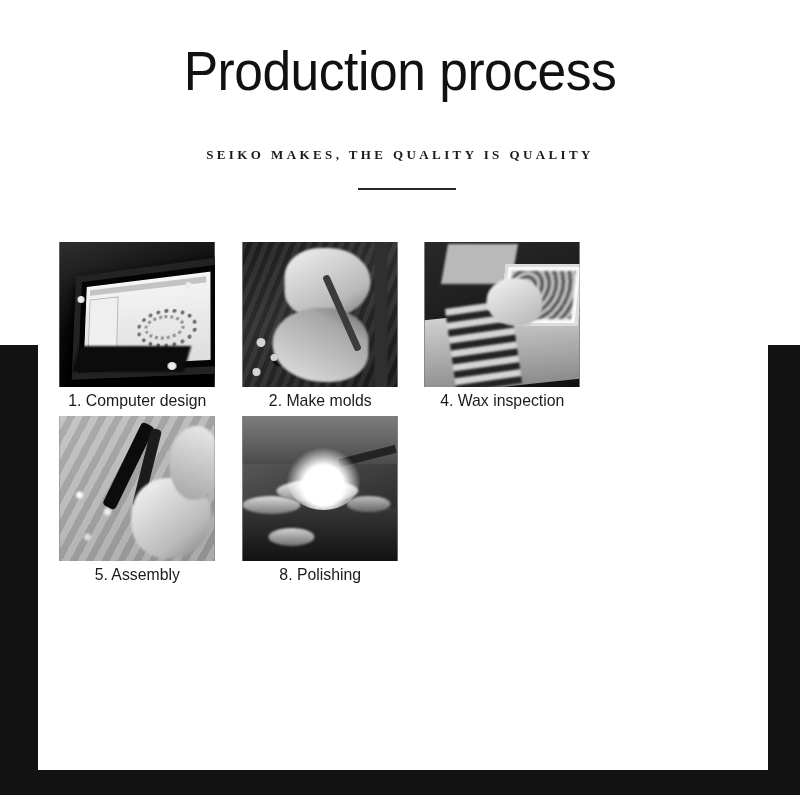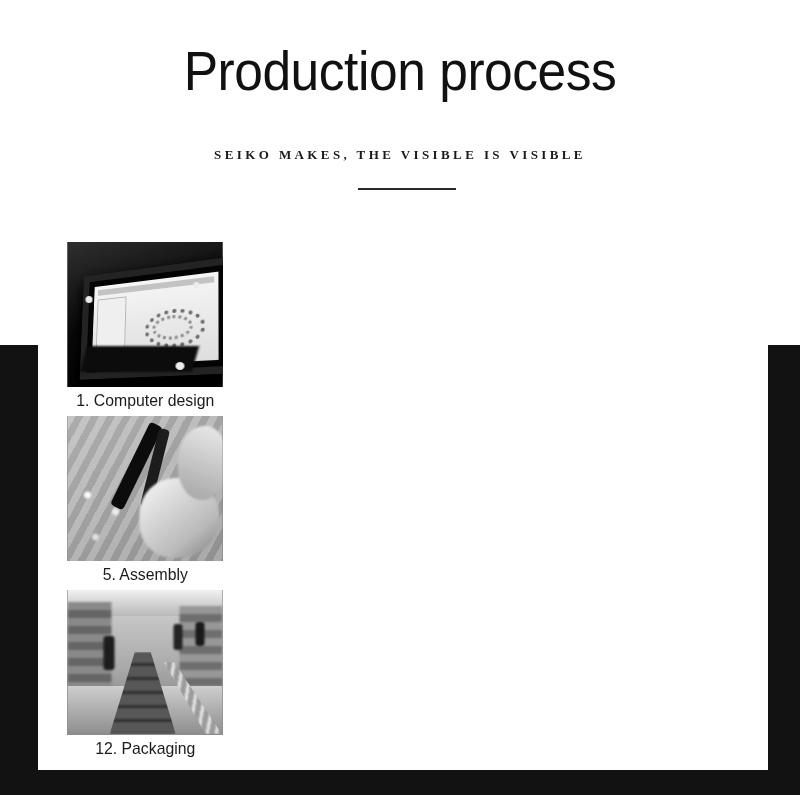--- a/index.html
+++ b/index.html
@@ -83,21 +83,21 @@
     position: absolute;
     left: 38px;
     top: 232px;
     width: 730px;
     height: 538px;
     background: #ffffff;
   }
 
   .grid {
     position: absolute;
-    left: 16px;
+    left: 8px;
     top: 0;
     width: 730px;
     height: 538px;
   }
 
   .row {
     position: absolute;
     left: 0;
     width: 730px;
     height: 174px;
@@ -351,21 +351,21 @@
   .s12 .fig2  { left: 106px; top: 34px; width: 9px; height: 26px; background: #2c2e30; border-radius: 3px; }
   .s12 .fig3  { left: 128px; top: 32px; width: 9px; height: 24px; background: #232527; border-radius: 3px; }
 </style>
 </head>
 <body>
 
 <div class="page">
 
   <div class="header">
     <div class="page-title">Production process</div>
-    <div class="page-subtitle">SEIKO MAKES, THE VISIBLE IS VISIBLE</div>
+    <div class="page-subtitle">SEIKO MAKES, THE QUALITY IS QUALITY</div>
     <div class="title-rule"></div>
   </div>
 
   <div class="frame-bar left"></div>
   <div class="frame-bar right"></div>
   <div class="frame-bar bottom"></div>
 
   <div class="grid-panel">
     <div class="grid">
 
@@ -384,22 +384,52 @@
               </div>
               <div class="lay kbd blur-s"></div>
               <div class="lay spark" style="left:18px;top:54px;width:7px;height:7px;"></div>
               <div class="lay spark" style="left:126px;top:40px;width:6px;height:6px;"></div>
               <div class="lay spark" style="left:108px;top:120px;width:9px;height:8px;"></div>
             </div>
           </div>
           <div class="caption">1. Computer design</div>
         </div>
 
-
-
+        <div class="cell">
+          <div class="thumb">
+            <div class="scene s2">
+              <div class="lay bench"></div>
+              <div class="lay rod"></div>
+              <div class="lay tool"></div>
+              <div class="lay hand1 blur-s"></div>
+              <div class="lay hand2 blur-s"></div>
+              <div class="lay tool2"></div>
+              <div class="lay chips" style="left:14px;top:96px;width:9px;height:9px;"></div>
+              <div class="lay chips" style="left:28px;top:112px;width:7px;height:7px;"></div>
+              <div class="lay chips" style="left:10px;top:126px;width:8px;height:8px;"></div>
+            </div>
+          </div>
+          <div class="caption">2. Make molds</div>
+        </div>
+
+
+        <div class="cell">
+          <div class="thumb">
+            <div class="scene s4">
+              <div class="lay tabletop"></div>
+              <div class="lay plate blur-s"></div>
+              <div class="lay tray">
+                  <div class="lay trayfill blur-s"></div>
+                </div>
+              <div class="lay sleeve blur-s"></div>
+              <div class="lay hand blur-s"></div>
+            </div>
+          </div>
+          <div class="caption">4. Wax inspection</div>
+        </div>
 
       </div>
 
       <div class="row r2">
 
         <div class="cell">
           <div class="thumb">
             <div class="scene s5">
               <div class="lay cloth"></div>
               <div class="lay chain blur-s"></div>
@@ -407,43 +437,42 @@
               <div class="lay pliers2"></div>
               <div class="lay hand1 blur-s"></div>
               <div class="lay hand2 blur-s"></div>
             </div>
           </div>
           <div class="caption">5. Assembly</div>
         </div>
 
 
 
-
-      </div>
-
-      <div class="row r3">
-
-
-
-
         <div class="cell">
           <div class="thumb">
-            <div class="scene s12">
-              <div class="lay ceil"></div>
-              <div class="lay wallL blur-s"></div>
-              <div class="lay wallR blur-s"></div>
-              <div class="lay floor"></div>
-              <div class="lay rail blur-s"></div>
-              <div class="lay bins blur-s"></div>
-              <div class="lay fig1 blur-s"></div>
-              <div class="lay fig2 blur-s"></div>
-              <div class="lay fig3 blur-s"></div>
+            <div class="scene s8">
+              <div class="lay wall"></div>
+              <div class="lay bench"></div>
+              <div class="lay arm"></div>
+              <div class="lay pan2 blur-s"></div>
+              <div class="lay pan3 blur-s"></div>
+              <div class="lay pan1 blur-s"></div>
+              <div class="lay pan4 blur-s"></div>
+              <div class="lay glow"></div>
             </div>
           </div>
-          <div class="caption">12. Packaging</div>
+          <div class="caption">8. Polishing</div>
         </div>
+
+      </div>
+
+      <div class="row r3">
+
+
+
+
 
       </div>
 
     </div>
   </div>
 
 </div>
 
 </body></html>

